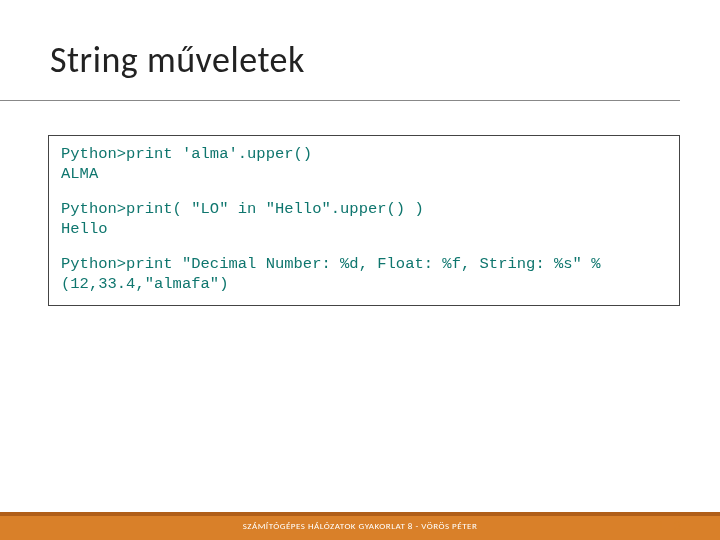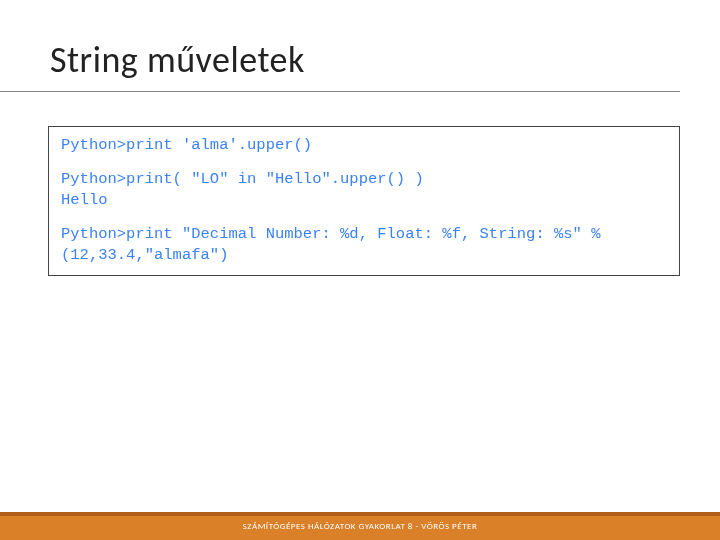--- a/index.html
+++ b/index.html
@@ -7,34 +7,34 @@
   .slide {
     width: 720px;
     height: 540px;
     position: relative;
     background: #fff;
   }
   .title {
     font-size: 36px;
     font-weight: 400;
     color: #222;
-    padding: 38px 0 9px 50px;
+    padding: 38px 0 18px 50px;
     border-bottom: 1px solid #888;
     margin: 0 40px 0 0;
     letter-spacing: 0.5px;
   }
   .codebox {
     margin: 34px 40px 0 48px;
     border: 1px solid #444;
     background: #fff;
     padding: 8px 18px 10px 12px;
     font-family: Consolas, "Courier New", monospace;
     font-size: 15.5px;
     line-height: 1.32;
-    color: #3b82f6;
+    color: #0f766e;
   }
   .codebox .block { margin-bottom: 14px; }
   .codebox .block:last-child { margin-bottom: 0; }
   .footer-bar {
     position: absolute;
     left: 0; right: 0; bottom: 0;
     height: 28px;
     background: #d98029;
     border-top: 4px solid #b05e18;
   }
@@ -67,20 +67,21 @@
 </head>
 <body>
 
 <div class="slide">
 
   <div class="title">String műveletek</div>
 
   <div class="codebox">
     <div class="block">
       <div>Python&gt;print 'alma'.upper()</div>
+      <div>ALMA</div>
     </div>
     <div class="block">
       <div>Python&gt;print( "LO" in "Hello".upper() )</div>
       <div>Hello</div>
     </div>
     <div class="block">
       <div>Python&gt;print "Decimal Number: %d, Float: %f, String: %s" % (12,33.4,"almafa")</div>
     </div>
   </div>
 

